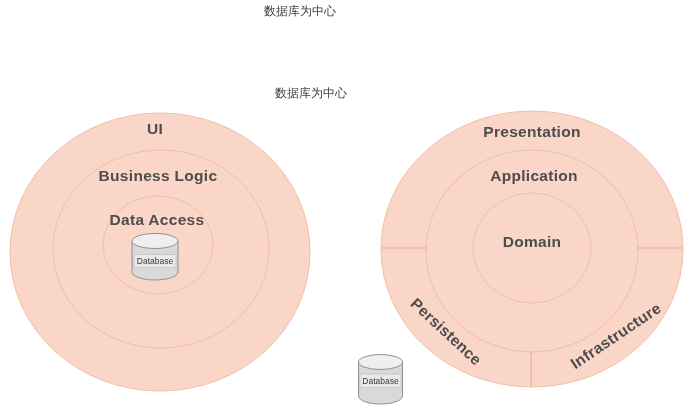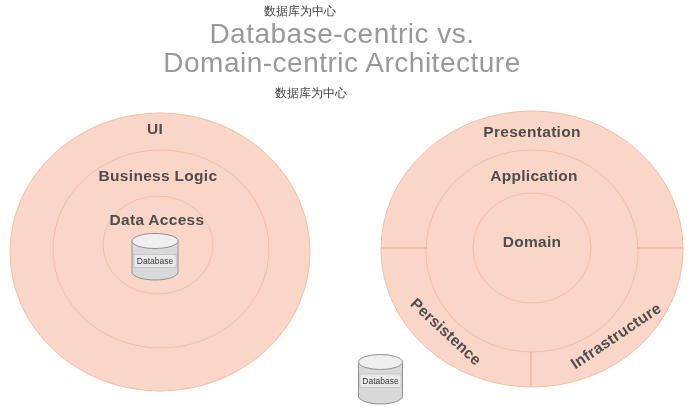--- a/index.html
+++ b/index.html
@@ -62,24 +62,20 @@
   .divider { stroke-width: 1; fill: none; }
   .cyl-stroke { stroke-width: 1; }
 </style>
 </head>
 <body>
 
 <div class="stage">
 
   <div class="caption caption-top">数据库为中心</div>
 
-  <div class="main-title">
-    <div>Database-centric vs.</div>
-    <div>Domain-centric Architecture</div>
-  </div>
 
   <div class="caption caption-bottom">数据库为中心</div>
 
   <svg class="diagram-svg" width="693" height="410" viewBox="0 0 693 410">
 
     <g>
       <ellipse class="ring" cx="160" cy="252" rx="150" ry="139" fill="#fad6c8" stroke="#f3bea5"></ellipse>
       <ellipse class="ring" cx="161" cy="249" rx="108" ry="99" fill="#fad6c8" stroke="#f3bea5"></ellipse>
       <ellipse class="ring" cx="158" cy="245" rx="55" ry="49" fill="#fad6c8" stroke="#f3bea5"></ellipse>
 

